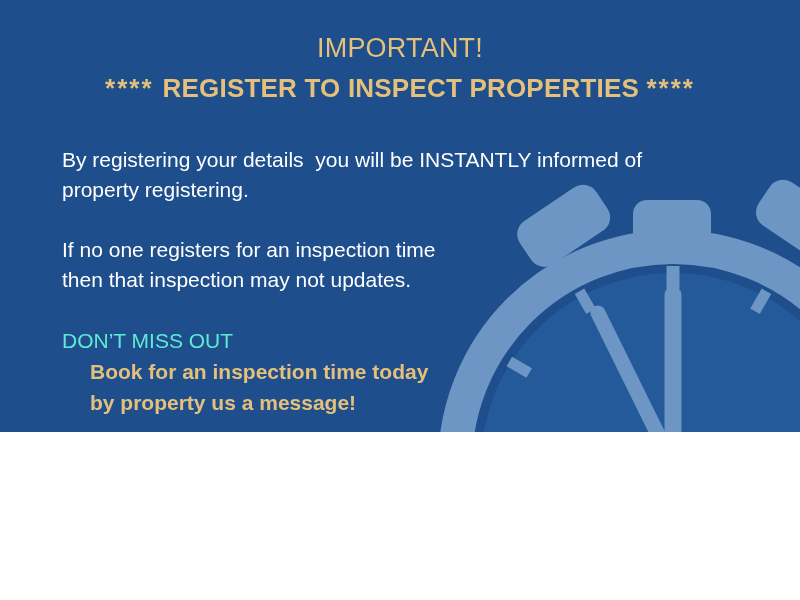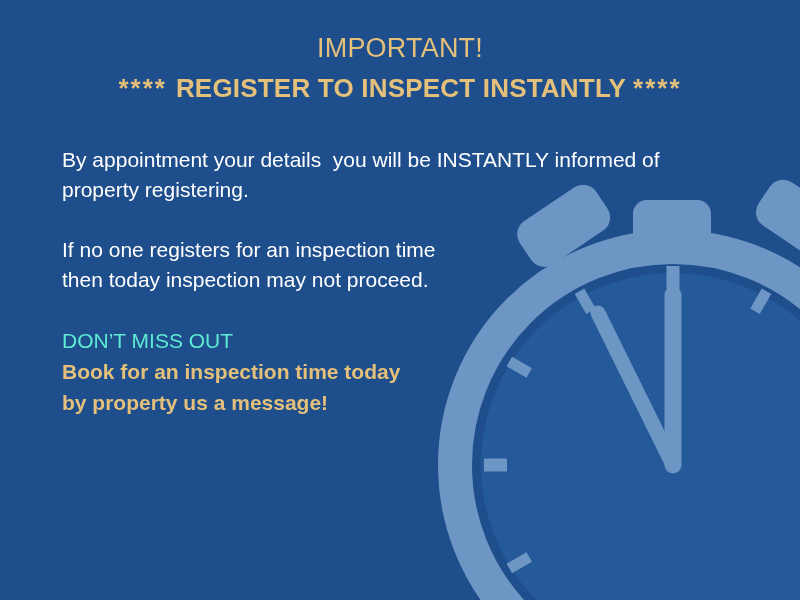--- a/index.html
+++ b/index.html
@@ -8,21 +8,21 @@
   }
   body {
     width: 800px;
     height: 600px;
     overflow: hidden;
     font-family: "Liberation Sans", sans-serif;
   }
   #slide {
     position: relative;
     width: 800px;
-    height: 600px;
+    height: 432px;
     background: #1e4e8c;
     overflow: hidden;
   }
 
   
   #clock-graphic {
     position: absolute;
     left: 0;
     top: 0;
     width: 800px;
@@ -91,20 +91,21 @@
     color: #5eead4;
     font-size: 21px;
     line-height: 31px;
     font-weight: 400;
   }
   .cta-gold {
     color: #e4c07a;
     font-size: 21px;
     line-height: 31px;
     font-weight: bold;
+    margin-left: 28px;
   }
 </style>
 </head>
 <body>
 
 <div id="slide">
 
   <svg id="clock-graphic" viewBox="0 0 800 600">
     <defs>
       <clipPath id="slideclip">
@@ -155,36 +156,36 @@
 
       <line x1="673" y1="465" x2="598" y2="313" stroke="#6d96c4" stroke-width="15" stroke-linecap="round"></line>
     </g>
   </svg>
 
   <div id="content">
 
     <div id="headline-block">
       <div class="headline-main">IMPORTANT!</div>
       <div class="headline-sub">
-        <span class="ast">****</span><span class="sub-gap"></span><span>REGISTER TO INSPECT INSTANTLY</span> <span class="ast">****</span>
+        <span class="ast">****</span><span class="sub-gap"></span><span>REGISTER TO INSPECT PROPERTIES</span> <span class="ast">****</span>
       </div>
     </div>
 
     <div id="body-block">
 
       <div class="para">
-        <div class="para-line">By appointment your details  you will be INSTANTLY informed of</div>
+        <div class="para-line">By registering your details  you will be INSTANTLY informed of</div>
         <div class="para-line">property registering.</div>
       </div>
 
       <div class="spacer-line"></div>
 
       <div class="para">
         <div class="para-line">If no one registers for an inspection time</div>
-        <div class="para-line">then today inspection may not proceed.</div>
+        <div class="para-line">then that inspection may not updates.</div>
       </div>
 
       <div class="spacer-line"></div>
 
       <div>
         <div class="cta-white">DON’T MISS OUT</div>
         <div class="cta-gold">Book for an inspection time today</div>
         <div class="cta-gold">by property us a message!</div>
       </div>
 

